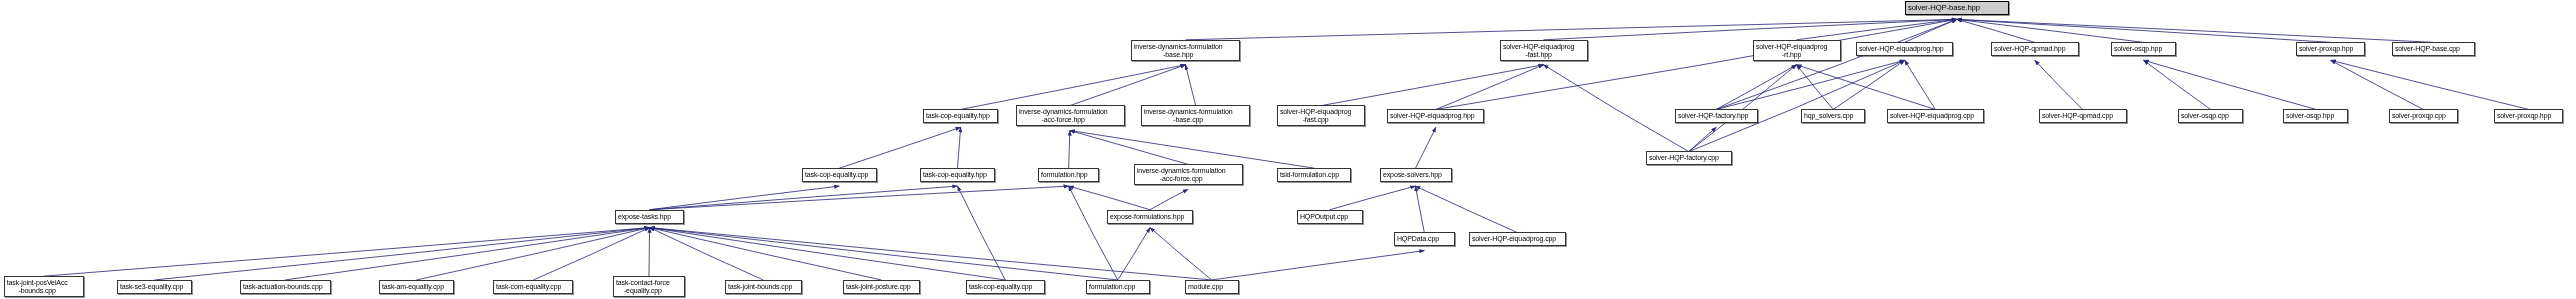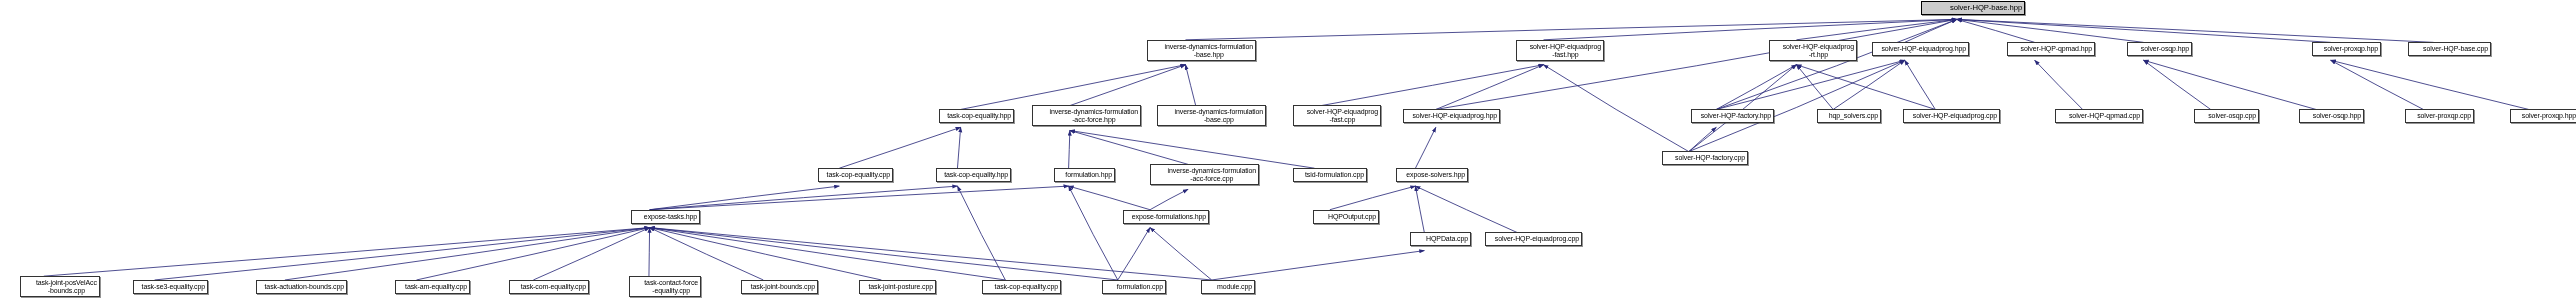--- a/index.html
+++ b/index.html
@@ -1,23 +1,23 @@
 <!DOCTYPE html>
 <html style="font-size:10.2px"><head>
 <meta charset="utf-8">
 <style>
   html,body{margin:0;padding:0;background:#ffffff;}
   #canvas{position:relative;width:2576px;height:300px;background:#ffffff;
     font-family:"Liberation Sans", sans-serif;overflow:hidden;}
   svg#edges{position:absolute;left:0;top:0;width:2576px;height:300px;overflow:visible;}
   .node{position:absolute;box-sizing:border-box;border:0.6px solid #333333;
     background:#ffffff;color:#000000;display:flex;align-items:center;
-    justify-content:flex-end;text-align:center;line-height:1.08;
+    justify-content:flex-start;text-align:center;line-height:1.08;
     font-size:7px;letter-spacing:-0.1px;padding:0.6px 1.9px;
-    box-shadow:1px 1px 0 rgba(60,60,60,0.55);margin-left:16px;}
+    box-shadow:1px 1px 0 rgba(60,60,60,0.55);}
   .node.root{background:#cccccc;border-color:#000000;font-size:7.7px;}
   .node .lbl{display:block;white-space:pre-line;}
 </style>
 </head>
 <body>
 
 <div id="canvas">
   <svg id="edges" viewBox="0 0 4033 469" width="2576" height="300">
     <defs>
       <marker id="ah" markerWidth="9" markerHeight="9" refX="8" refY="3.2" orient="auto" markerUnits="userSpaceOnUse">

